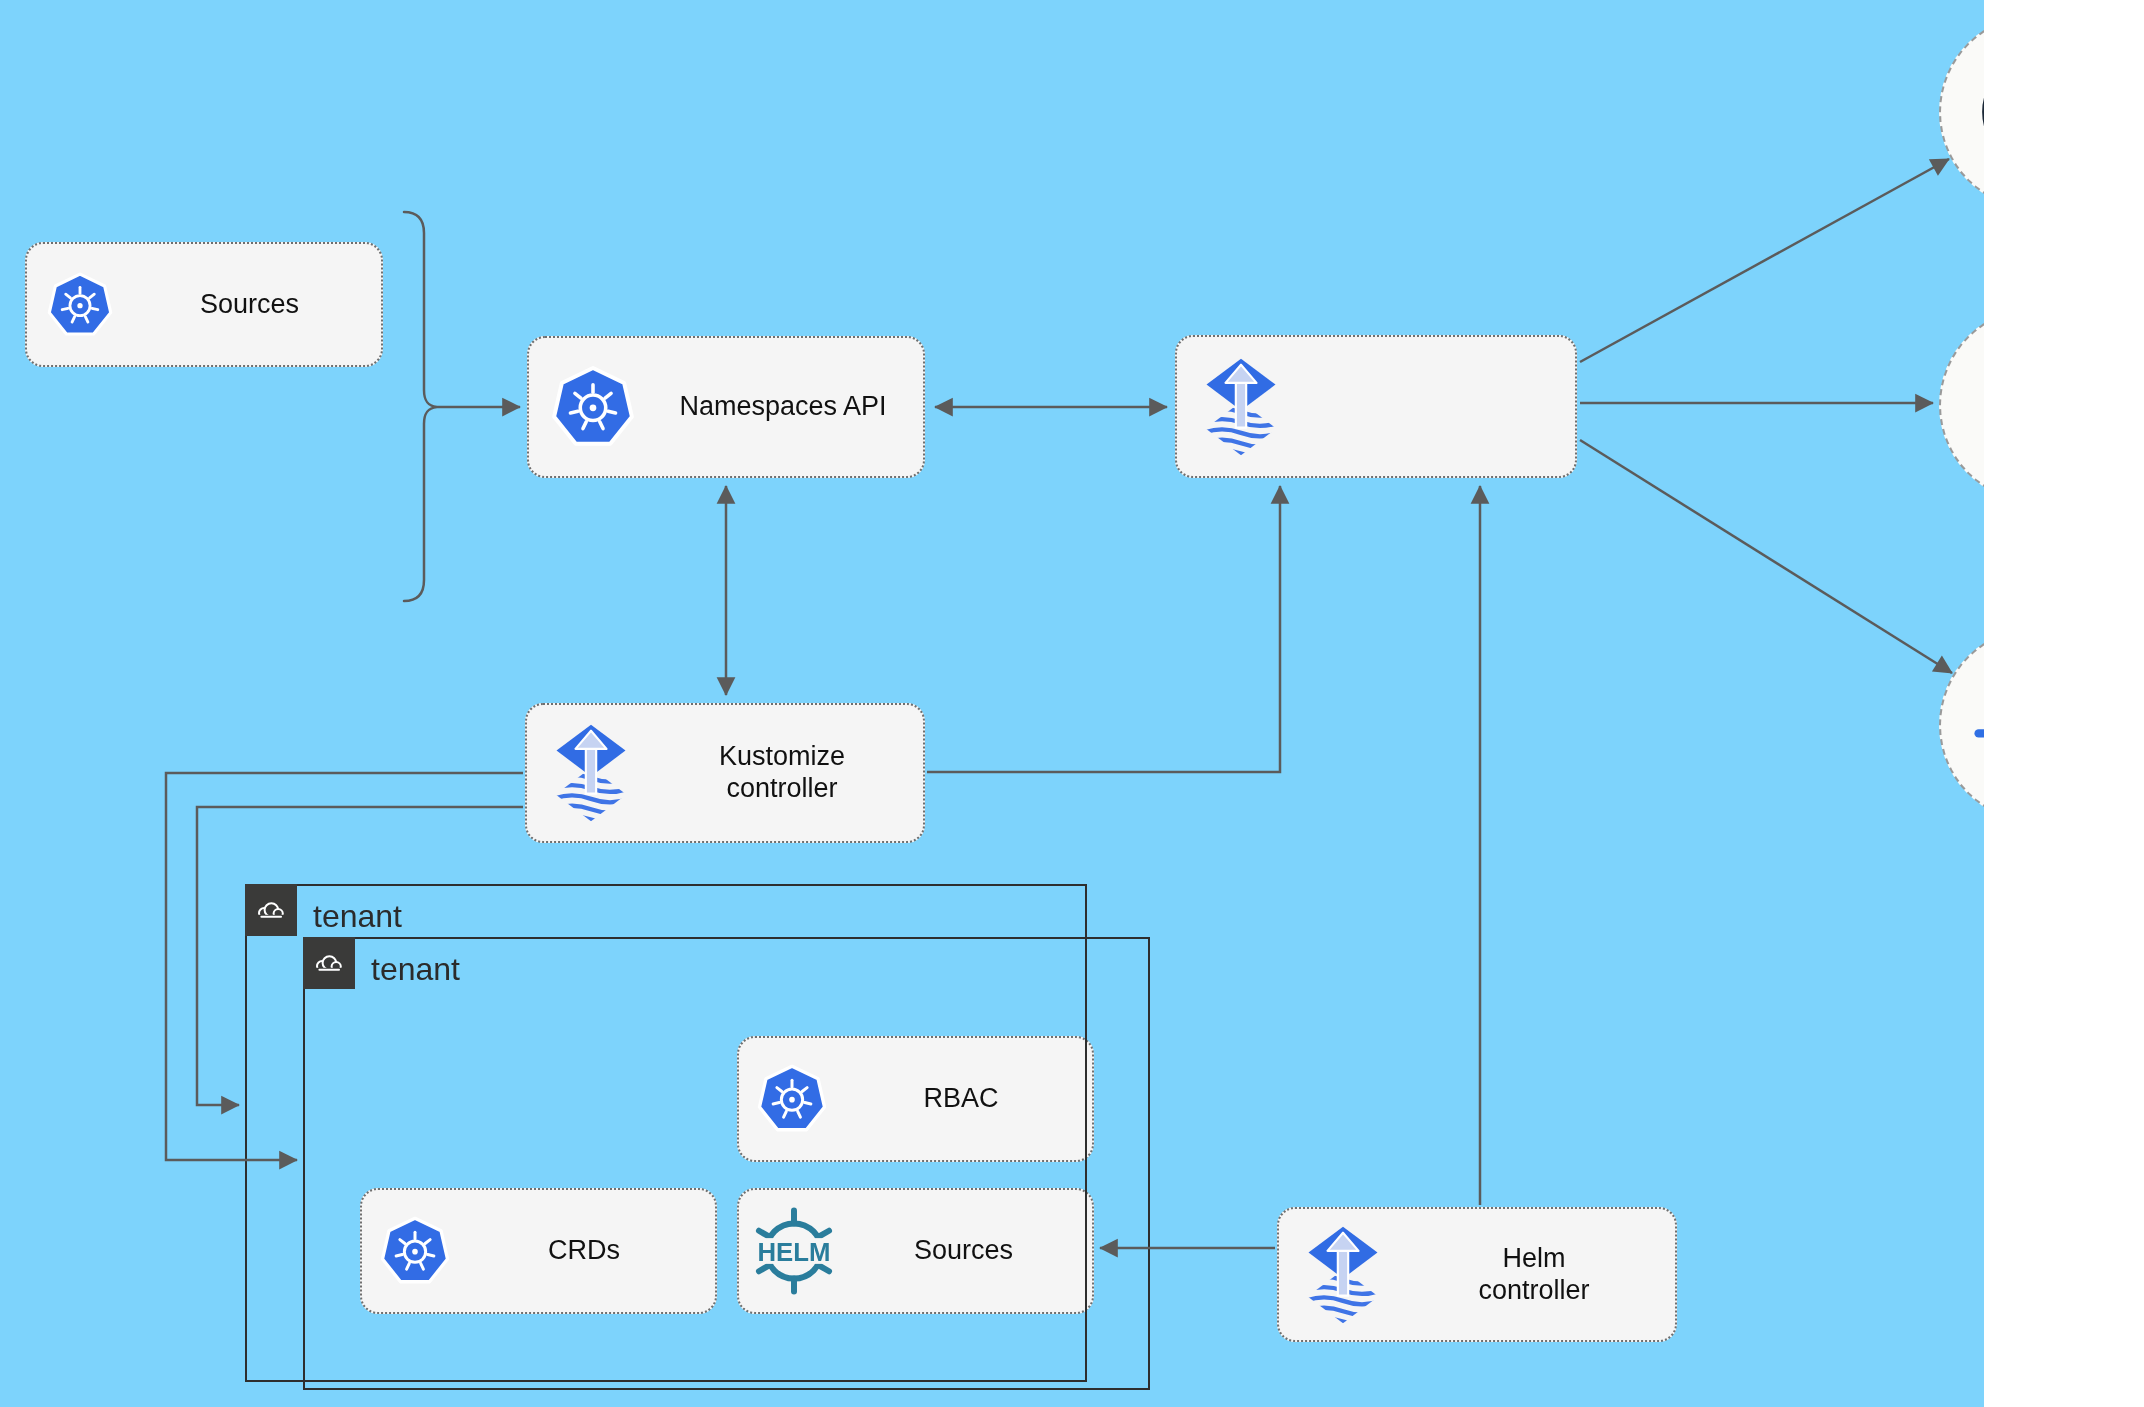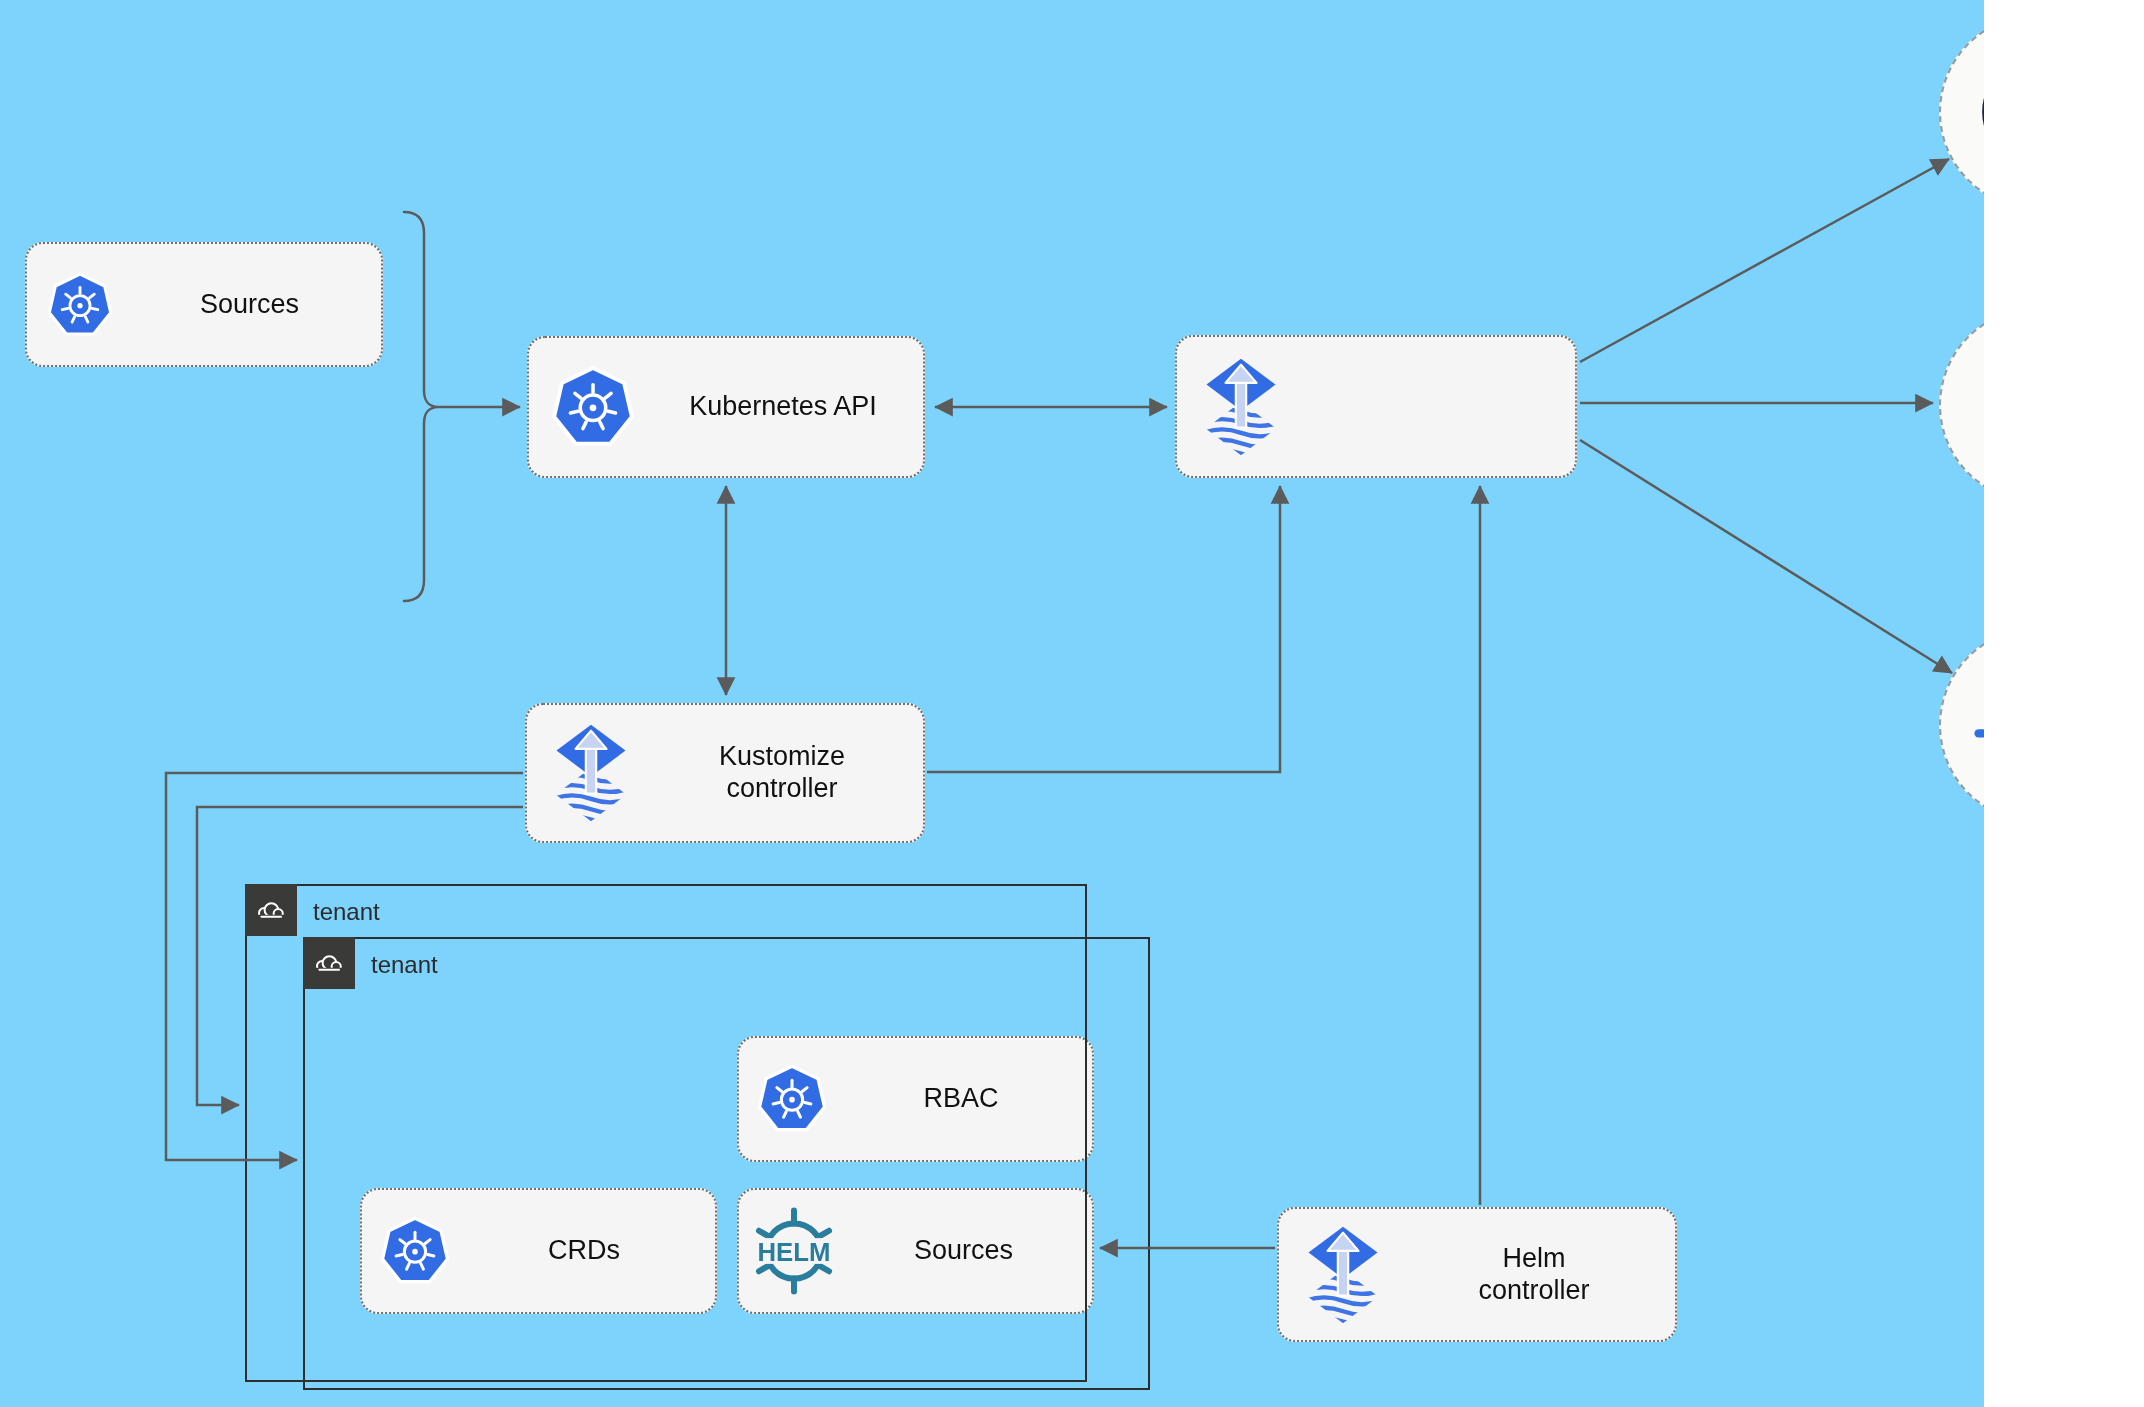--- a/index.html
+++ b/index.html
@@ -27,21 +27,21 @@
   
   .tenant {
     position:absolute; box-sizing:border-box;
     border:2.5px solid #2e2e2e; background:transparent; z-index:2;
   }
   .tenant .badge {
     position:absolute; left:-2.5px; top:-2.5px; width:52px; height:52px;
     background:#3a3a39; display:flex; align-items:center; justify-content:center;
   }
   .tenant .tlabel {
-    position:absolute; left:66px; top:12px; font-size:24px; color:#2b2b2b;
+    position:absolute; left:66px; top:12px; font-size:32px; color:#2b2b2b;
   }
   
   .ext-circle {
     position:absolute; width:194px; height:194px; border-radius:50%;
     border:2px dashed #9a9a9a; background:#fafaf8; box-sizing:border-box;
     display:flex; align-items:center; justify-content:center; z-index:1;
   }
   
   #wires { position:absolute; left:0; top:0; z-index:3; pointer-events:none; }
   #symbol-defs { position:absolute; width:0; height:0; overflow:hidden; }
@@ -155,21 +155,21 @@
     <span class="label">Sources</span>
   </div>
 
 
   <div class="pill" style="left:527px; top:336px; width:398px; height:142px;">
     <span class="iconwrap" style="width:128px;">
         <svg width="86" height="86">
           <use href="#sym-k8s"></use>
         </svg>
       </span>
-    <span class="label">Kubernetes API</span>
+    <span class="label">Namespaces API</span>
   </div>
 
   <div class="pill two-line" style="left:1175px; top:335px; width:402px; height:143px;">
     <span class="iconwrap" style="width:128px;">
         <svg width="88" height="100">
           <use href="#sym-flux"></use>
         </svg>
       </span>
   </div>
 

